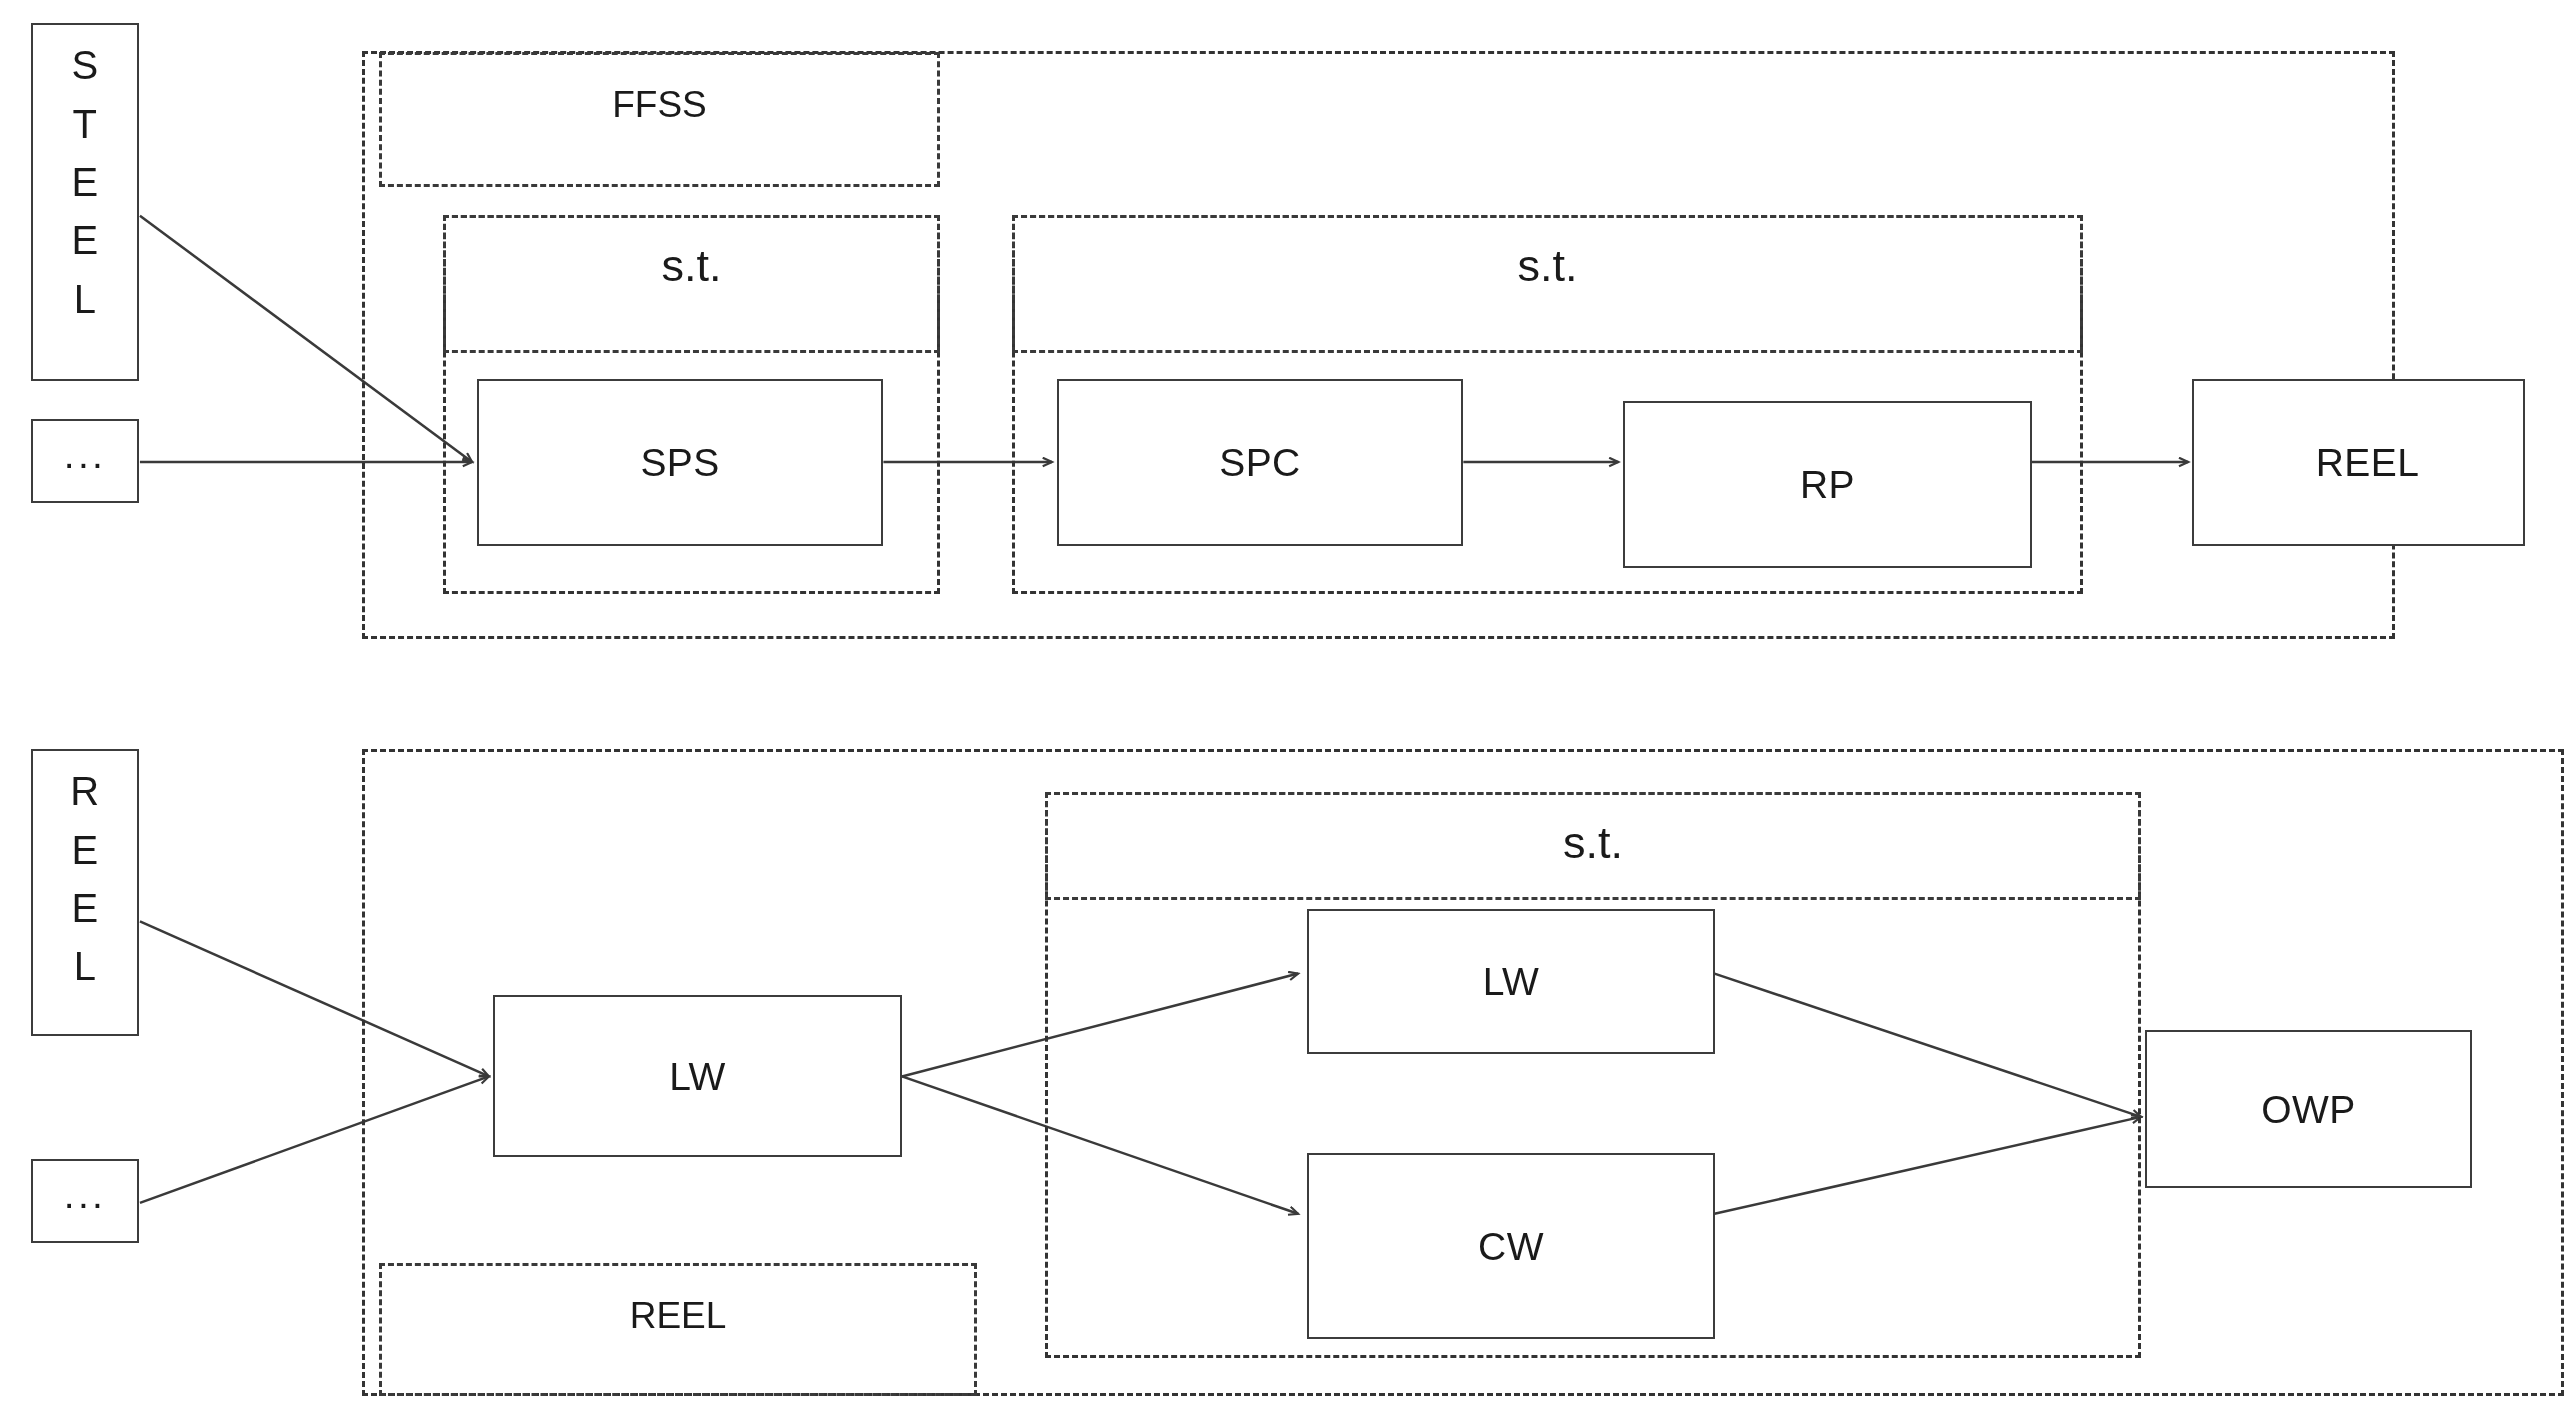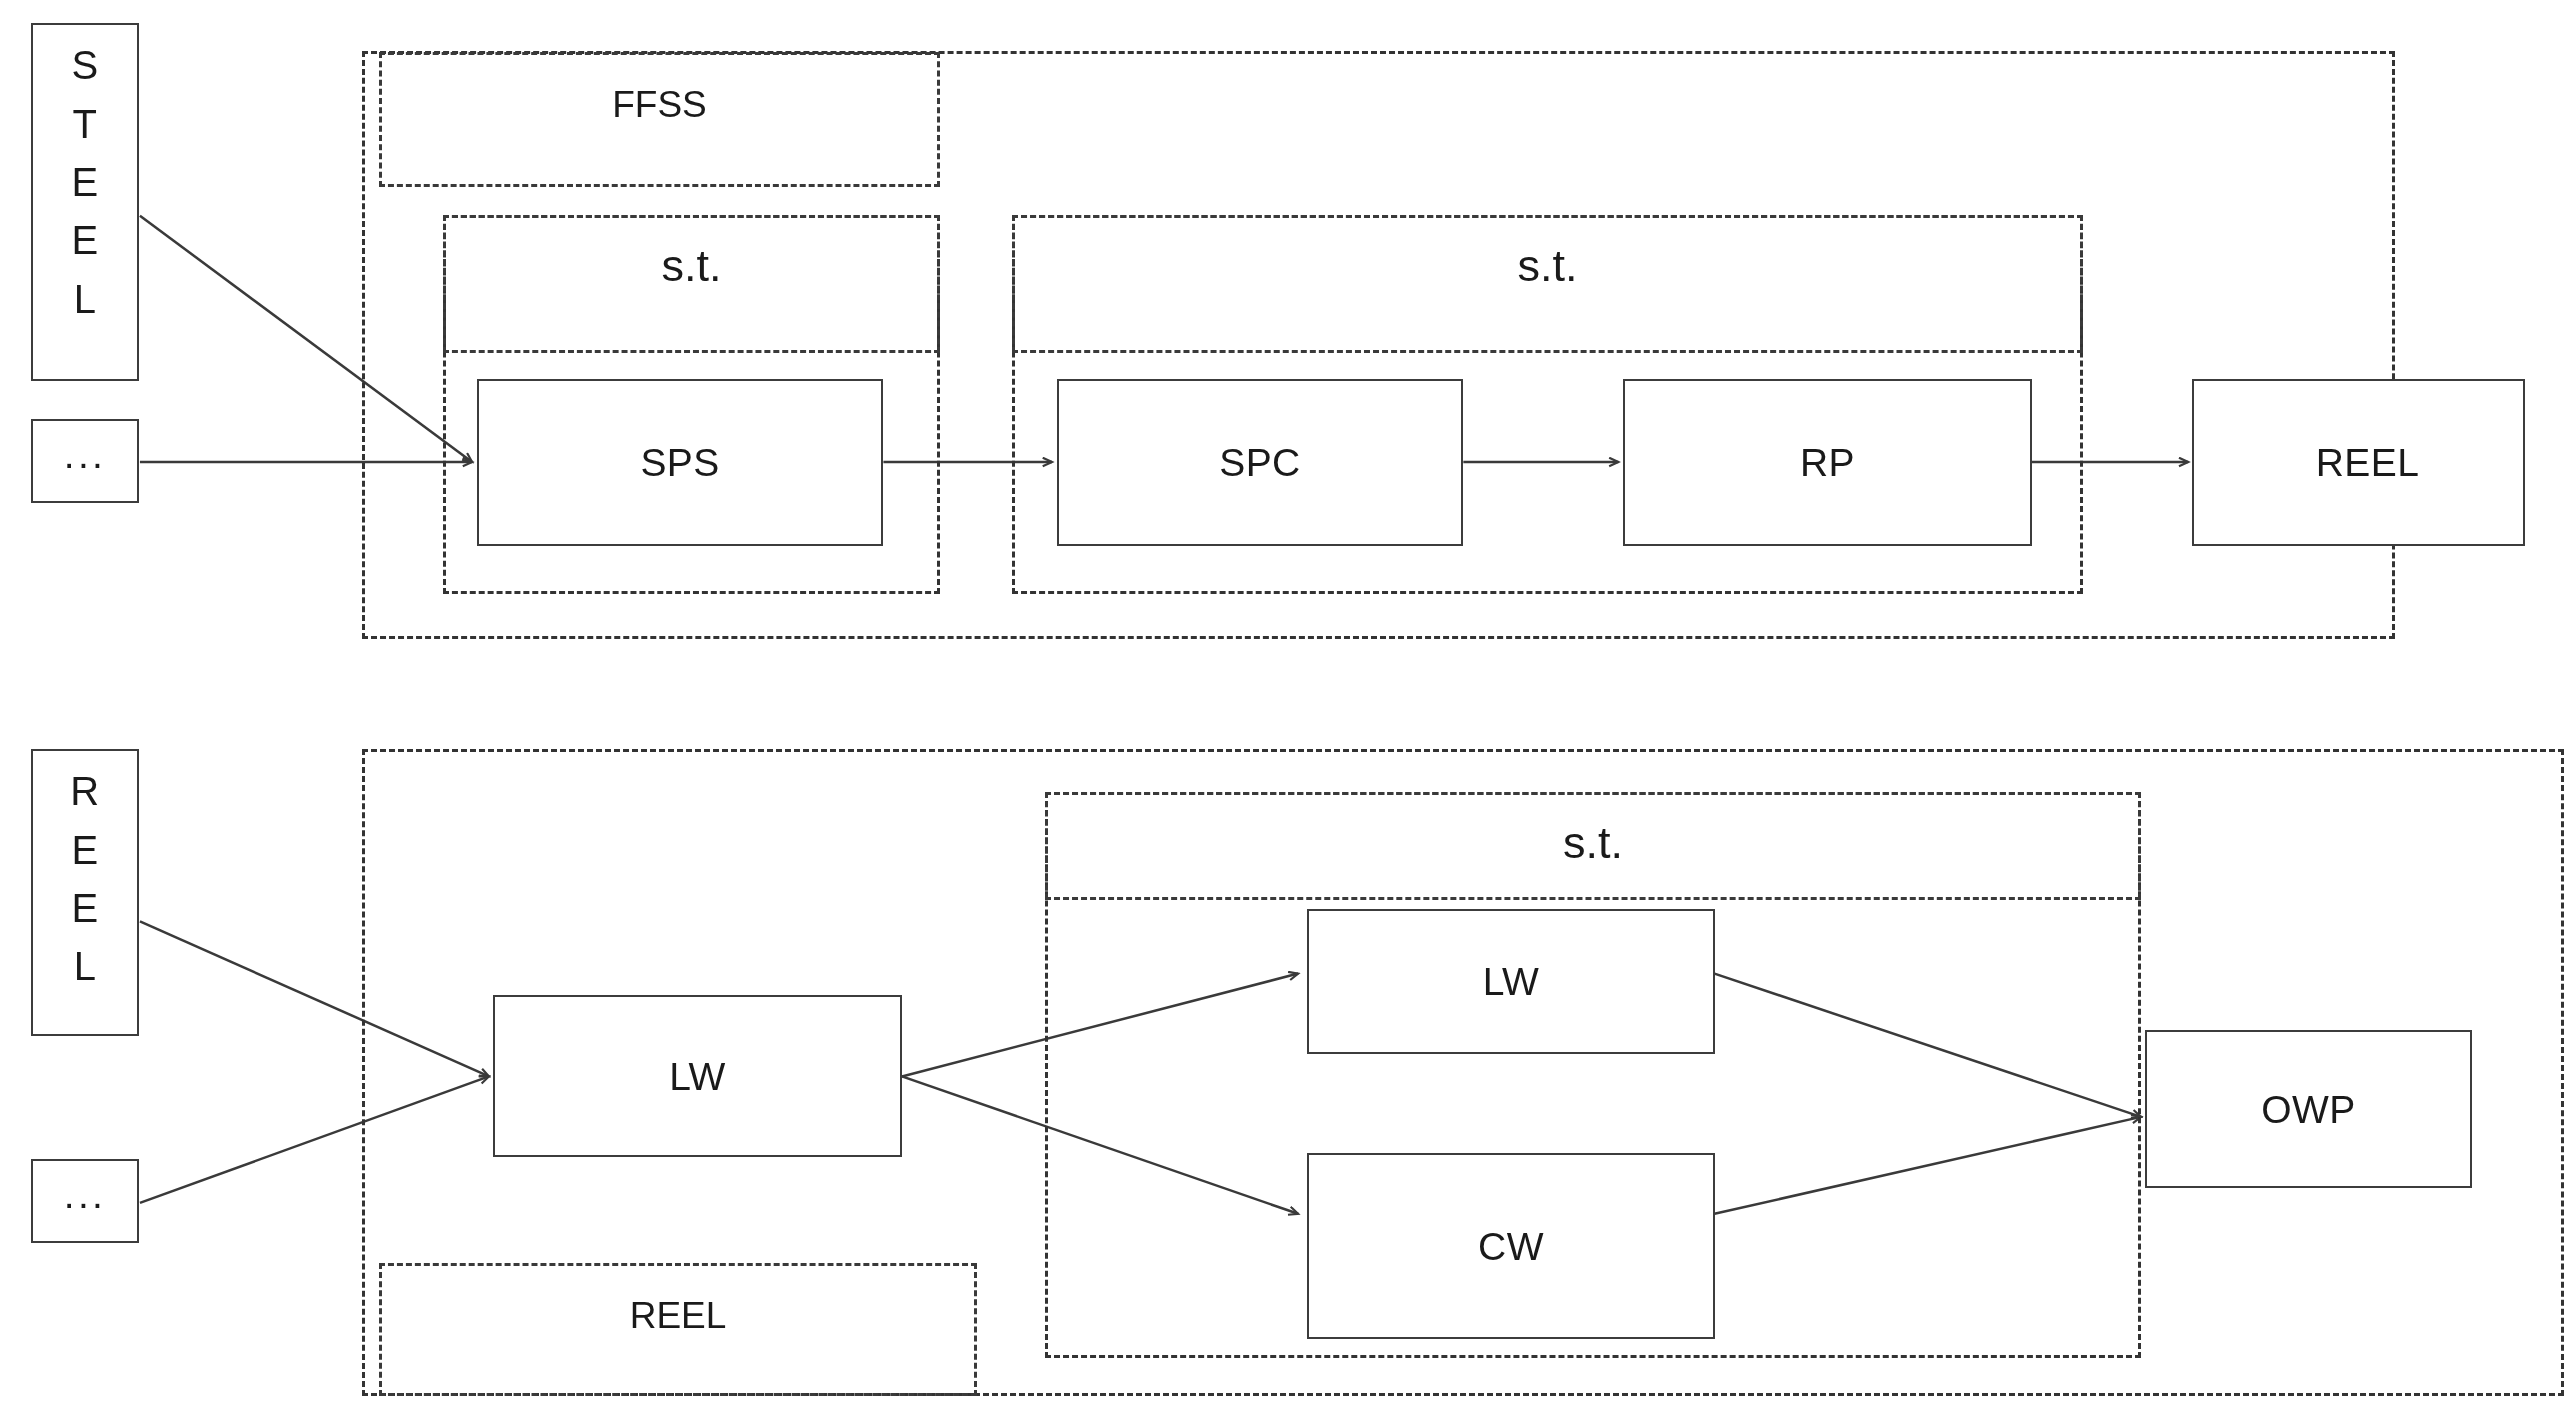--- a/index.html
+++ b/index.html
@@ -112,21 +112,21 @@
   <div class="dashed" style="left:443px;top:215px;width:497px;height:379px;"></div>
   <div class="dashed-label st" style="left:443px;top:215px;width:497px;height:138px;">s.t.</div>
 
   <div class="dashed" style="left:1012px;top:215px;width:1071px;height:379px;"></div>
   <div class="dashed-label st" style="left:1012px;top:215px;width:1071px;height:138px;">s.t.</div>
 
   <div class="node" style="left:477px;top:379px;width:406px;height:167px;">SPS</div>
 
   <div class="node" style="left:1057px;top:379px;width:406px;height:167px;">SPC</div>
 
-  <div class="node" style="left:1623px;top:379px;width:409px;height:167px;">RP</div>
+  <div class="node" style="left:1623px;top:401px;width:409px;height:167px;">RP</div>
 
   <div class="node" style="left:2192px;top:379px;width:333px;height:167px;padding-left:18px;">REEL</div>
 
   <div class="node vertical" style="left:31px;top:749px;width:108px;height:287px;">
     <span class="ch">R</span>
     <span class="ch">E</span>
     <span class="ch">E</span>
     <span class="ch">L</span>
   </div>
 

